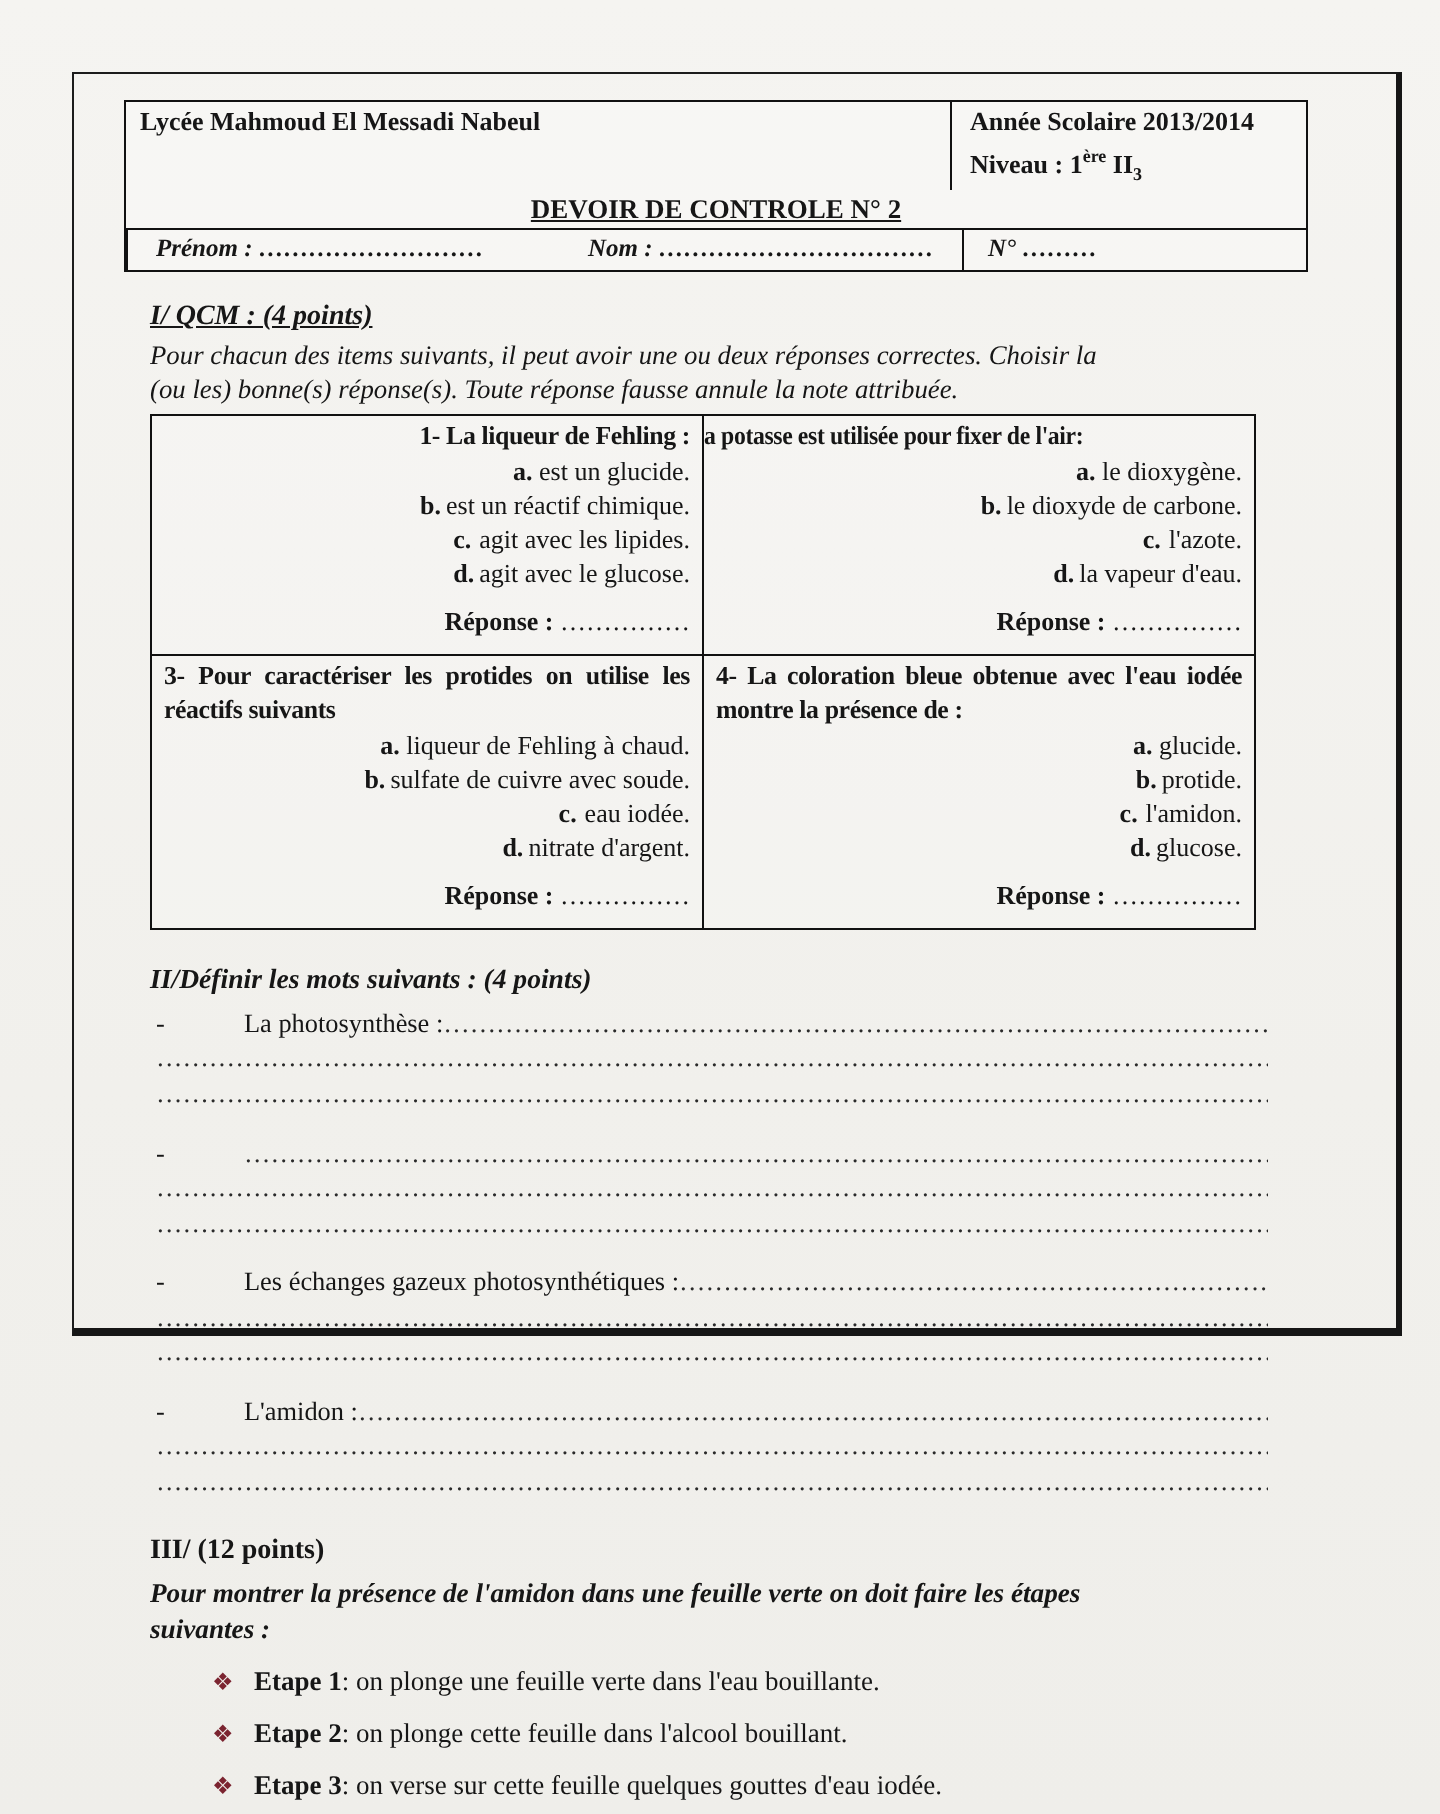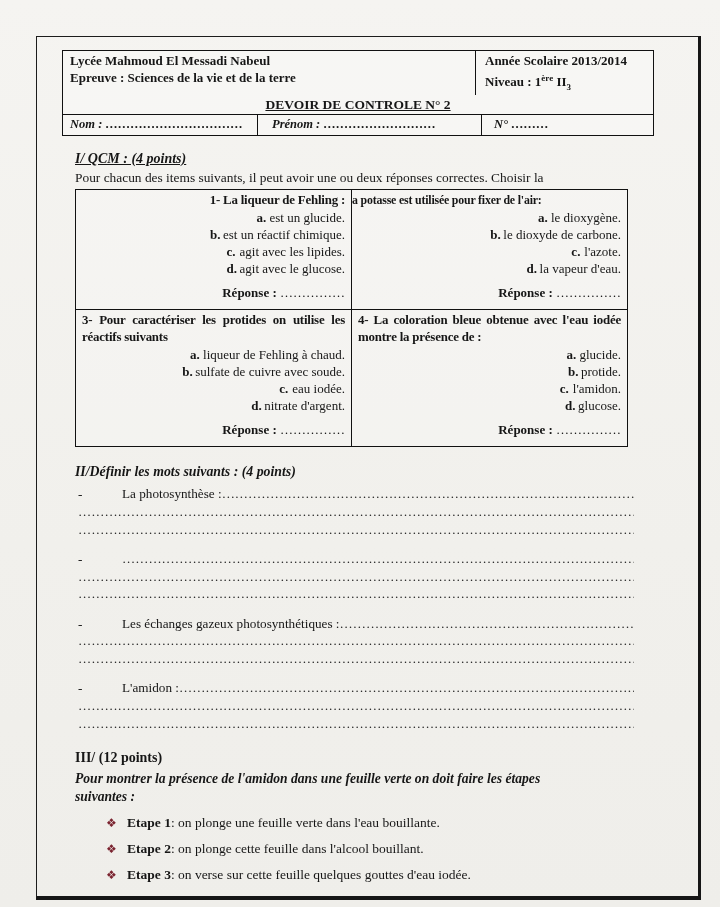--- a/index.html
+++ b/index.html
@@ -8,21 +8,21 @@
     background:#e9e7e3;
     font-family:"Liberation Serif", serif;
     color:#161616;
     overflow:hidden;
   }
   .page {
     position:relative; width:720px; height:907px;
     background:linear-gradient(180deg,#f5f4f1 0%,#f1f0ec 60%,#efeeea 100%);
   }
   .frame {
-    position:absolute; left:36px; top:36px; width:665px; height:864px;
+    position:absolute; left:36px; top:36px; width:665px; height:632px;
     border:1.5px solid #1c1c1c;
     border-right:3px solid #161616;
     border-bottom:4px solid #161616;
   }
   .content { position:absolute; inset:0; padding:13px 44px 0 25px; }
 
   
   .hdr { border:1.5px solid #111; background:rgba(255,255,255,0.25); }
   .hdr-main { position:relative; display:flex; padding-bottom:19px; }
   .hdr-left { flex:1; padding:2px 4px 0 7px; }
@@ -36,21 +36,21 @@
   }
   .hdr-title span { text-decoration:underline; }
   .hdr-nom { border-top:1.5px solid #111; display:flex; font-weight:700; font-style:italic; font-size:12.5px; line-height:17px; }
   .nom-cell { white-space:nowrap; overflow:hidden; padding:1px 4px 2px 7px; }
   .nom-name { width:194px; }
   .nom-prenom { flex:1; border-left:1.5px solid #111; padding-left:14px; }
   .nom-num { width:172px; border-left:1.5px solid #111; padding-left:12px; }
 
   
   .sec1-title { margin:15px 0 2px 13px; font-weight:700; font-style:italic; font-size:14px; text-decoration:underline; }
-  .intro-line { margin-left:13px; font-size:13.4px; line-height:17.5px; white-space:nowrap; overflow:hidden; }
+  .intro-line { margin-left:13px; font-size:13.4px; line-height:17.5px; white-space:nowrap; overflow:hidden;font-style:italic; }
   .qcm-table { margin:3px 0 0 13px; width:553px; border:1.5px solid #111; display:grid; grid-template-columns:275px 1fr; background:rgba(255,255,255,0.2); }
   .qcell { padding:2px 6px 8px 6px; overflow:hidden; display:flex; flex-direction:column;align-items:flex-end; }
   .qcell.c2 { border-left:1.5px solid #111; }
   .qcell.r2 { border-top:1.5px solid #111; }
   .qcell.r1 { min-height:115px; }
   .qcell.r2 { min-height:133px; }
   .q { font-weight:700; font-size:12.9px; line-height:17px; letter-spacing:-0.2px; text-align:justify; }
   .q.q-tight { white-space:nowrap; transform:scaleX(0.92); transform-origin:0 50%; width:110%; text-align:left; }
   .opt { display:flex; font-size:13px; line-height:17px; }
   .opt-letter { font-weight:700; width:20px; padding-left:7px; flex:none; }
@@ -78,37 +78,37 @@
 <body>
 
 <div class="page">
   <div class="frame">
     <div class="content">
 
       <div class="hdr">
         <div class="hdr-main">
           <div class="hdr-left">
             <div class="hline">Lycée Mahmoud El Messadi Nabeul</div>
-            <div class="hline">Epreuve : Sciences de la vie et de la terre</div>
           </div>
           <div class="hdr-right">
             <div class="hline">Année Scolaire 2013/2014</div>
             <div class="hline"><span>Niveau : 1</span><sup>ère</sup><span> II</span><sub>3</sub></div>
           </div>
           <div class="hdr-title"><span>DEVOIR DE CONTROLE N° 2</span></div>
         </div>
         <div class="hdr-nom">
+          <div class="nom-cell nom-prenom">Prénom : ………………………</div>
           <div class="nom-cell nom-name">Nom : ……………………………</div>
-          <div class="nom-cell nom-prenom">Prénom : ………………………</div>
           <div class="nom-cell nom-num">N° ………</div>
         </div>
       </div>
 
       <div class="sec1-title">I/ QCM : (4 points)</div>
       <div class="intro-line">Pour chacun des items suivants, il peut avoir une ou deux réponses correctes. Choisir  la</div>
+      <div class="intro-line">(ou les) bonne(s) réponse(s). Toute réponse fausse annule la note attribuée.</div>
 
       <div class="qcm-table">
 
         <div class="qcell c1 r1">
           <div class="q">1- La liqueur de Fehling :</div>
           <div class="opt">
               <span class="opt-letter">a.</span>
               <span class="opt-text">est un glucide.</span>
             </div>
           <div class="opt">

